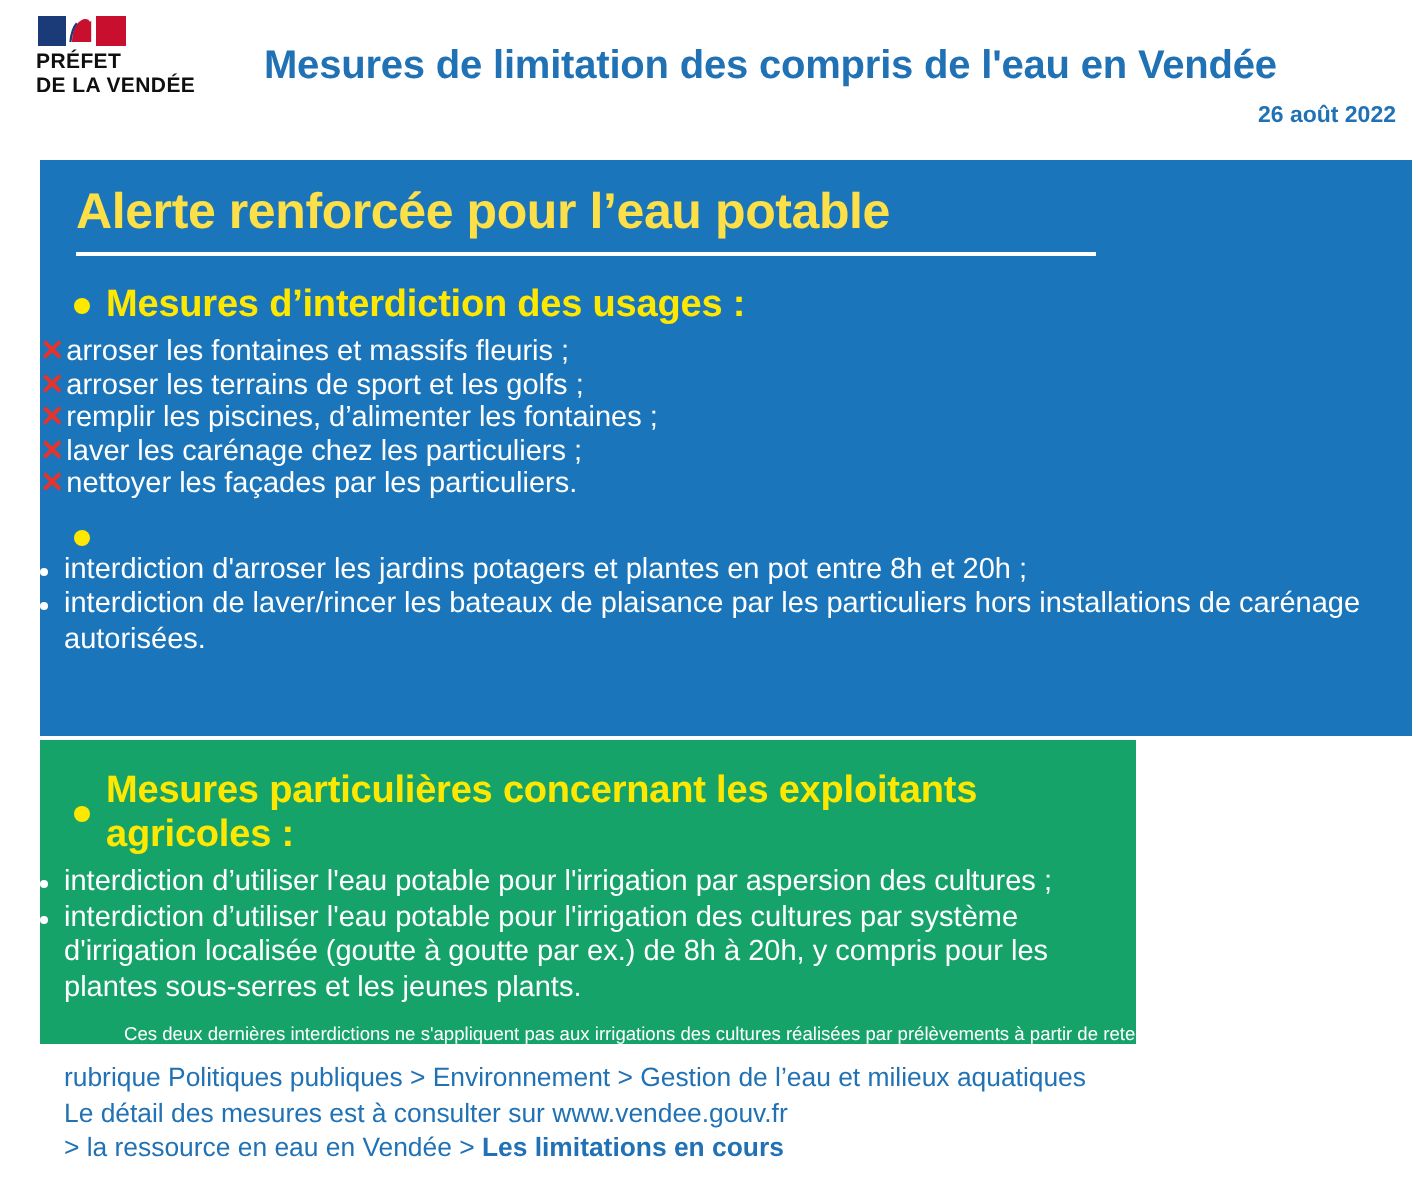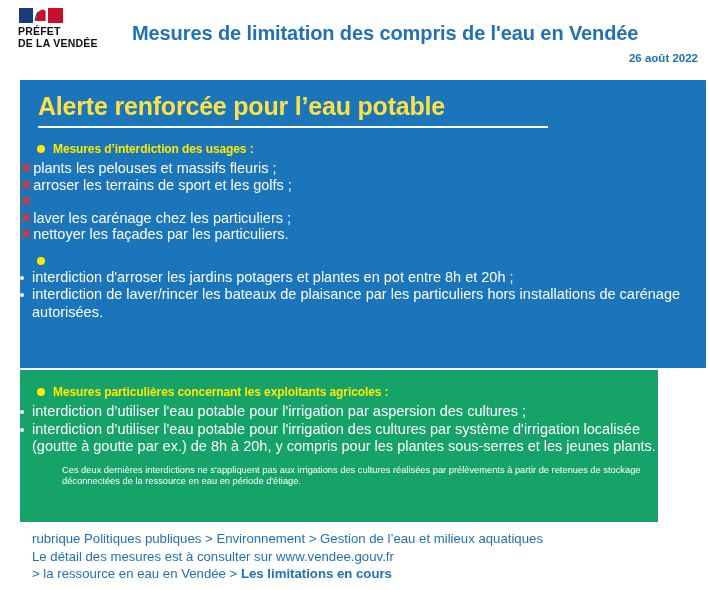--- a/index.html
+++ b/index.html
@@ -93,21 +93,21 @@
     width: 686px;
     height: 288px;
     background: #1b75bb;
     box-sizing: border-box;
     padding: 8px 0 0 0;
   }
   .panel-green {
     position: absolute;
     left: 20px;
     top: 370px;
-    width: 638px;
+    width: 548px;
     height: 152px;
     background: #16a36a;
     box-sizing: border-box;
     padding: 6px 0 0 0;
   }
 
   .alert-title {
     margin: 4px 0 0 18px;
     padding-bottom: 5px;
     display: inline-block;
@@ -118,21 +118,21 @@
   }
   .title-rule {
     margin: 0 0 0 18px;
     width: 510px;
     height: 2px;
     background: #ffffff;
   }
 
   .section-head {
     margin: 14px 0 4px 17px;
-    font-size: 12px;
+    font-size: 19px;
     font-weight: bold;
     color: #ffe800;
     letter-spacing: -0.1px;
     display: flex;
     align-items: center;
   }
   .panel-green .section-head { margin-top: 9px; }
   .dot-yellow {
     width: 8px;
     height: 8px;
@@ -233,28 +233,29 @@
   <div class="title-rule"></div>
 
   <div class="section-head">
     <span class="dot-yellow"></span>
     <span>Mesures d’interdiction des usages :</span>
   </div>
 
   <ul class="plain x-list">
     <li>
       <span class="x-mark">✕</span>
-      <span>plants les pelouses et massifs fleuris ;</span>
+      <span>arroser les fontaines et massifs fleuris ;</span>
     </li>
     <li>
       <span class="x-mark">✕</span>
       <span>arroser les terrains de sport et les golfs ;</span>
     </li>
     <li>
       <span class="x-mark">✕</span>
+      <span>remplir les piscines, d’alimenter les fontaines ;</span>
     </li>
     <li>
       <span class="x-mark">✕</span>
       <span>laver les carénage chez les particuliers ;</span>
     </li>
     <li>
       <span class="x-mark">✕</span>
       <span>nettoyer les façades par les particuliers.</span>
     </li>
   </ul>

